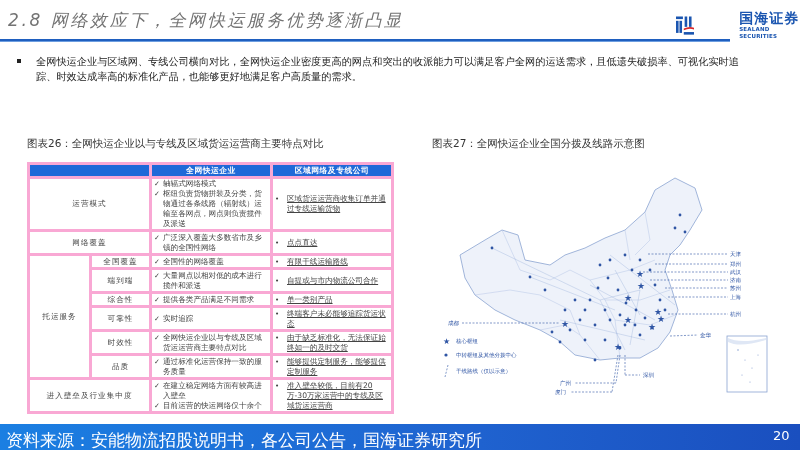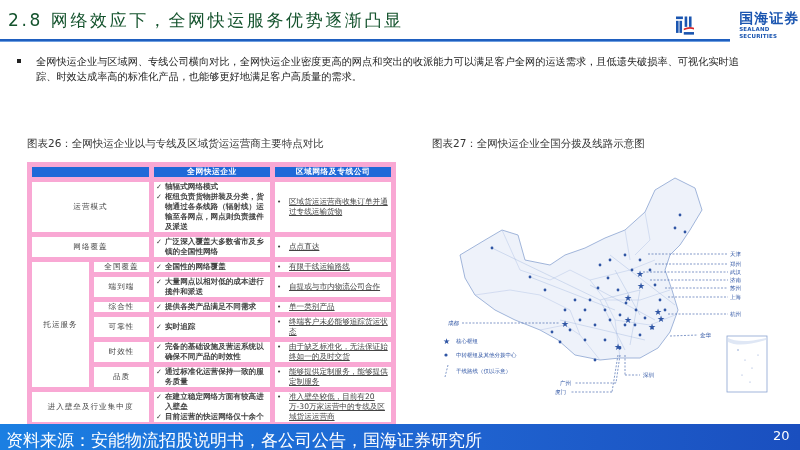--- a/index.html
+++ b/index.html
@@ -1,40 +1,40 @@
 <!DOCTYPE html>
 <html><head>
 <meta charset="utf-8">
 <style>
   * { margin: 0; padding: 0; box-sizing: border-box; }
   html, body { width: 800px; height: 450px; overflow: hidden; background: #ffffff; }
   body { position: relative; font-family: "DejaVu Sans", "Liberation Sans", sans-serif; color: #222; }
 
-  .title { position: absolute; left: 8px; top: 9px; font-size: 17px; letter-spacing: 2.6px; color: #14532d; white-space: nowrap; }
+  .title { position: absolute; left: 8px; top: 9px; font-size: 17px; letter-spacing: 2.6px; color: #737373; white-space: nowrap; font-style: italic; }
   .title-rule { position: absolute; left: 0; top: 39px; width: 730px; height: 3px; background: #1f5fbf; }
   .title-rule2 { position: absolute; left: 0; top: 41px; width: 730px; height: 1px; background: #6d9ee0; }
 
   .logo { position: absolute; left: 676px; top: 11px; display: flex; align-items: center; gap: 40px; }
   .logo-mark { width: 21px; height: 22px; position: relative; margin-right: 5px; }
   .logo-text { display: flex; flex-direction: column; }
   .logo-cn { font-size: 14px; color: #1a55b0; font-weight: bold; letter-spacing: 1px; line-height: 15px; }
   .logo-en { font-size: 5.5px; color: #1a55b0; font-weight: bold; letter-spacing: 0.2px; line-height: 7px; }
 
   .bullet { position: absolute; left: 17px; top: 54px; width: 770px; font-size: 10.2px; line-height: 15px; color: #222; }
   .bullet-dot { position: absolute; left: 0; top: 5px; width: 4px; height: 4px; background: #222; }
   .bullet-text { position: absolute; left: 19px; top: 0; width: 720px; }
 
   .cap { position: absolute; font-size: 10.5px; color: #333; white-space: nowrap; }
 
   table.cmp { position: absolute; left: 27px; top: 162px; width: 234px; border-collapse: collapse; font-size: 7.6px; color: #444; table-layout: fixed; }
-  table.cmp td { border: 5px solid #f9a8d4; padding: 0 2px; vertical-align: middle; line-height: 10px; }
+  table.cmp td { border: 3px solid #f9a8d4; padding: 0 2px; vertical-align: middle; line-height: 10px; }
   table.cmp { width: 364px; }
   table.cmp thead td { background: #1f69d8; color: #fff; font-weight: bold; text-align: center; height: 14px; font-size: 7.8px; letter-spacing: 0.5px; }
   .c-center { text-align: center; letter-spacing: 1px; }
-  .chk { position: relative; padding-left: 9px; font-weight: bold; }
+  .chk { position: relative; padding-left: 9px; }
   .chk::before { content: "✓"; position: absolute; left: 0; top: 0; font-size: 7px; color: #444; }
   .dot { position: relative; padding-left: 12px; text-decoration: underline; }
   .dot::before { content: "•"; position: absolute; left: 0; top: 0; font-size: 7px; }
 
   .map { position: absolute; left: 440px; top: 160px; width: 330px; height: 245px; }
 
   .footer { position: absolute; left: 0; top: 424px; width: 800px; height: 26px; background: linear-gradient(90deg, #1b7fe2 0%, #1f62cf 60%, #1a4fbf 100%); }
   .footer-src { position: absolute; left: 6px; top: 5px; font-size: 17px; color: #fff; white-space: nowrap; }
   .footer-wm { position: absolute; left: 4px; top: -6px; font-size: 15px; color: rgba(255,255,255,0.45); white-space: nowrap; letter-spacing: 1px; }
   .footer-disc { position: absolute; left: 509px; top: 5px; font-size: 11.5px; color: #fff; white-space: nowrap; }
@@ -137,21 +137,21 @@
       <td>
           <div class="chk">实时追踪</div>
         </td>
       <td>
           <div class="dot">终端客户未必能够追踪货运状态</div>
         </td>
     </tr>
     <tr style="height:24px;">
       <td class="c-center">时效性</td>
       <td>
-          <div class="chk">完备的基础设施及营运系统以确保不同产品的时效性</div>
+          <div class="chk">全网快运企业以与专线及区域货运运营商主要特点对比</div>
         </td>
       <td>
           <div class="dot">由于缺乏标准化，无法保证始终如一的及时交货</div>
         </td>
     </tr>
     <tr style="height:24px;">
       <td class="c-center">品质</td>
       <td>
           <div class="chk">通过标准化运营保持一致的服务质量</div>
         </td>

